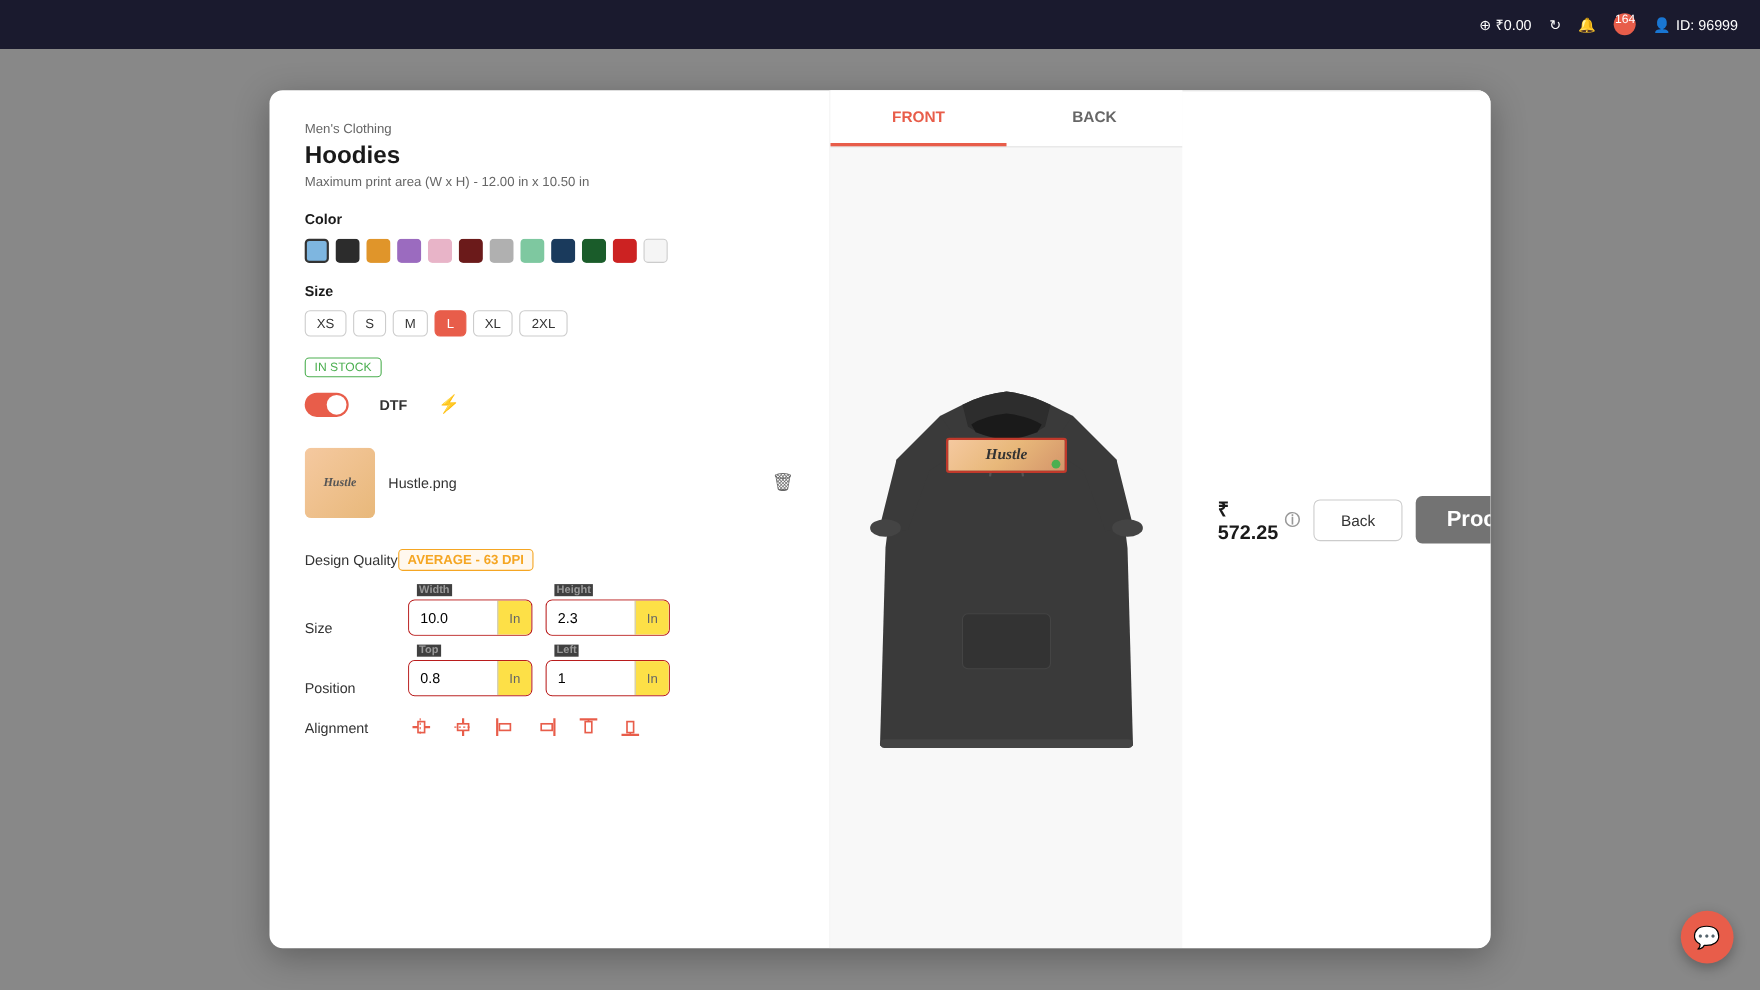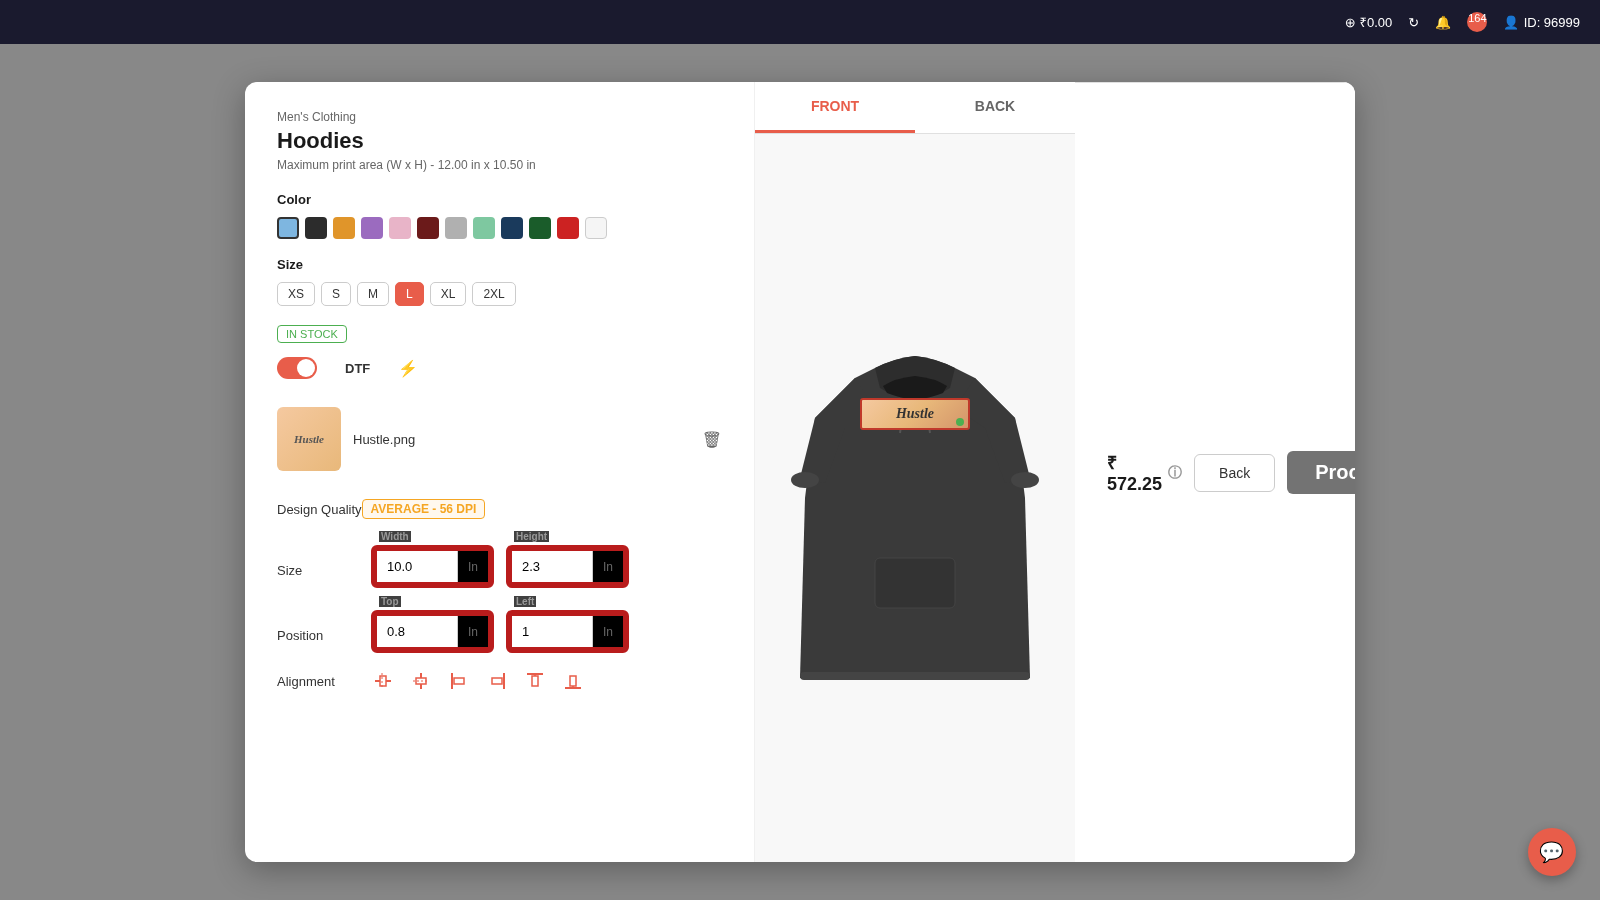--- a/index.html
+++ b/index.html
@@ -255,34 +255,34 @@
       color: #999;
       position: absolute;
       top: -8px;
       left: 8px;
       background: #404040;
       padding: 0 2px;
       font-weight: bold;
     }
     .input-with-unit {
       display: flex;
-      border: 6px solid #b91c1c;
+      border: 1px solid #b91c1c;
       border-radius: 6px;
       overflow: hidden;
       margin-top: 6px;
     }
     .input-with-unit input {
       border: none;
       outline: none;
       padding: 8px 10px;
       font-size: 13px;
       width: 80px;
     }
     .input-unit {
-      background: #000000;
+      background: #fde047;
       border-left: 1px solid #ccc;
       padding: 8px 10px;
       font-size: 12px;
       color: #666;
       display: flex;
       align-items: center;
     }
 
     
     .alignment-row {
@@ -536,21 +536,21 @@
         <div class="design-thumbnail">
           <div style="background: linear-gradient(135deg, #f5c9a0, #e8b87a); width:100%; height:100%; display:flex; align-items:center; justify-content:center; font-style:italic; font-size:11px; font-family:Georgia,serif; color:#555; font-weight:bold;">Hustle</div>
         </div>
         <span class="design-name">Hustle.png</span>
         <span class="delete-icon">🗑</span>
       </div>
 
       
       <div class="quality-row">
         <span class="quality-label">Design Quality</span>
-        <span class="quality-badge">AVERAGE - 56 DPI</span>
+        <span class="quality-badge">AVERAGE - 63 DPI</span>
       </div>
 
       
       <div class="fields-row">
         <div class="field-group-label">Size</div>
         <div class="field-group">
           <div class="input-wrapper">
             <span class="input-field-label">Width</span>
             <div class="input-with-unit">
               <input type="text" value="10.0" style="">

